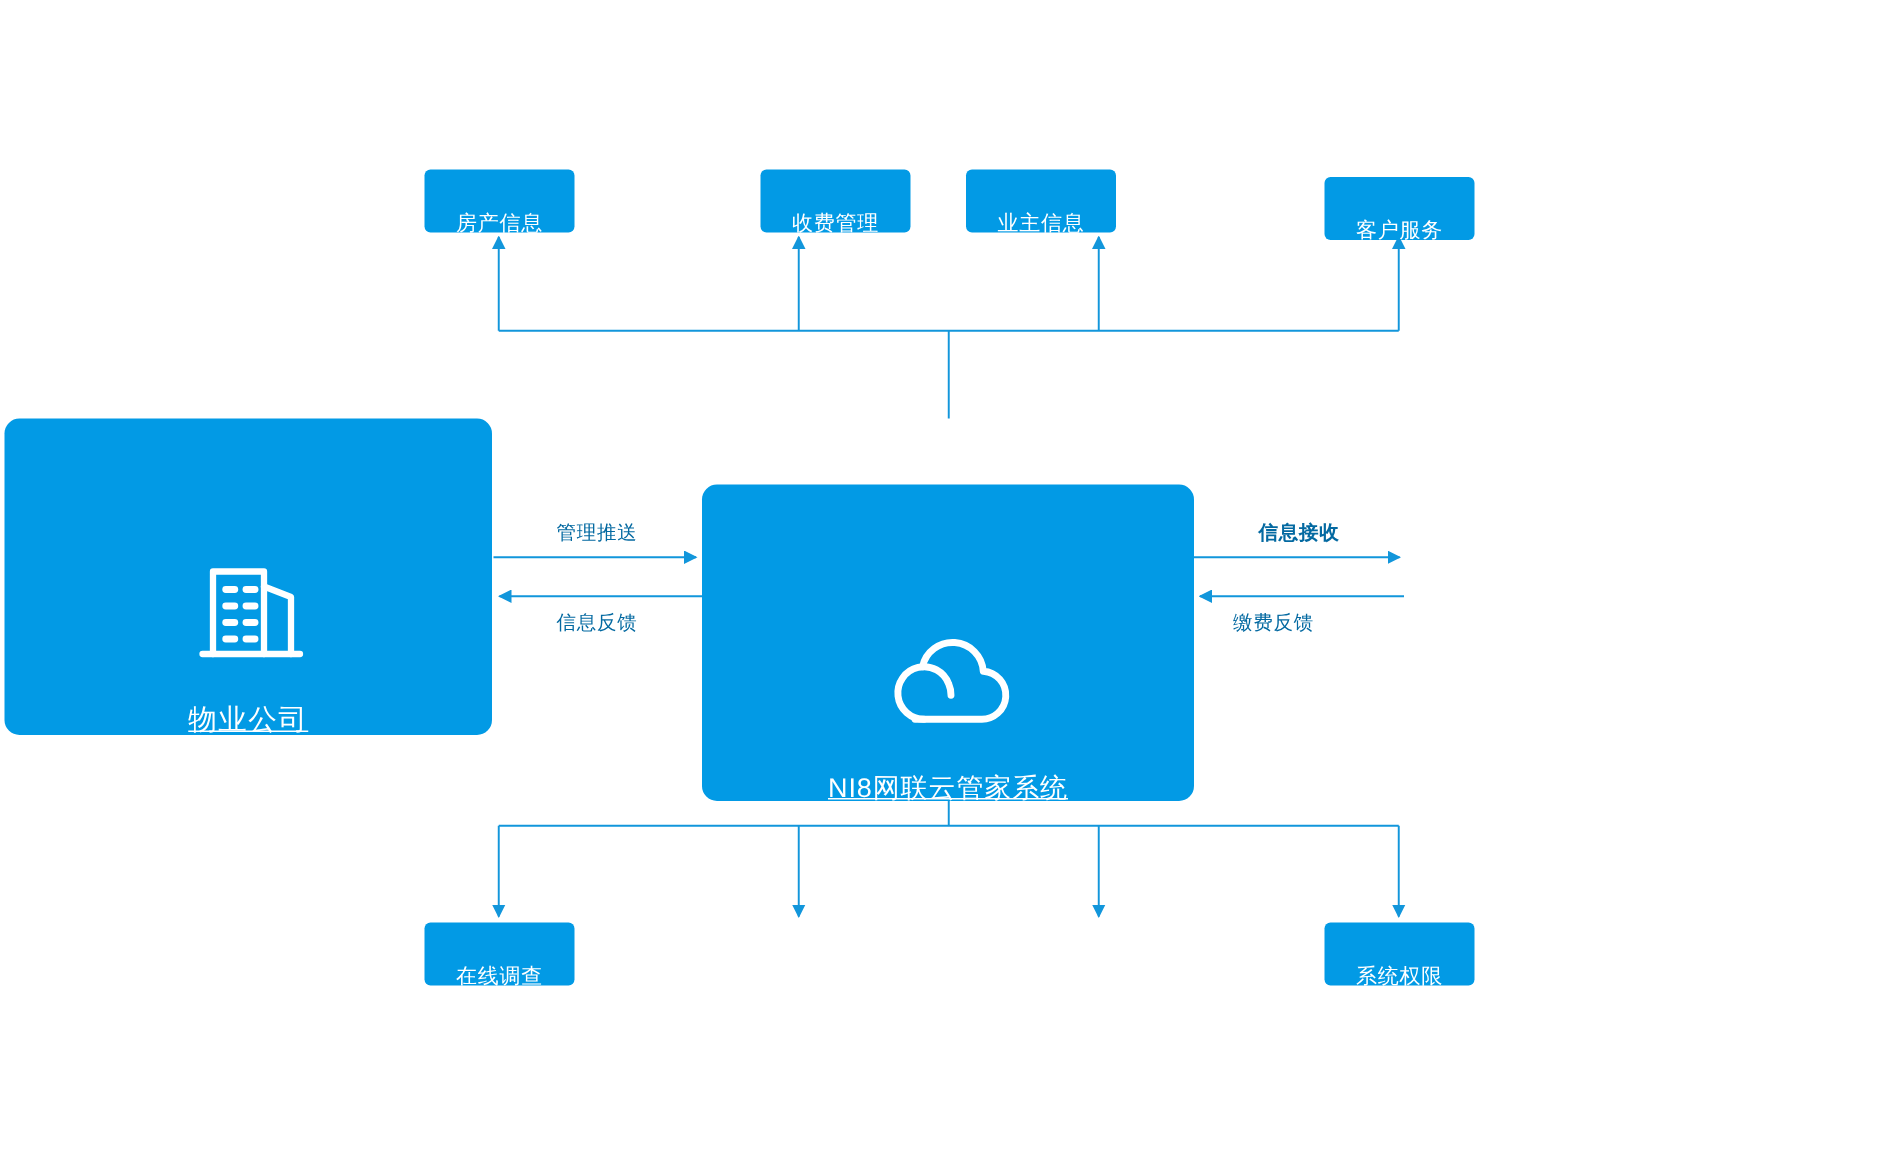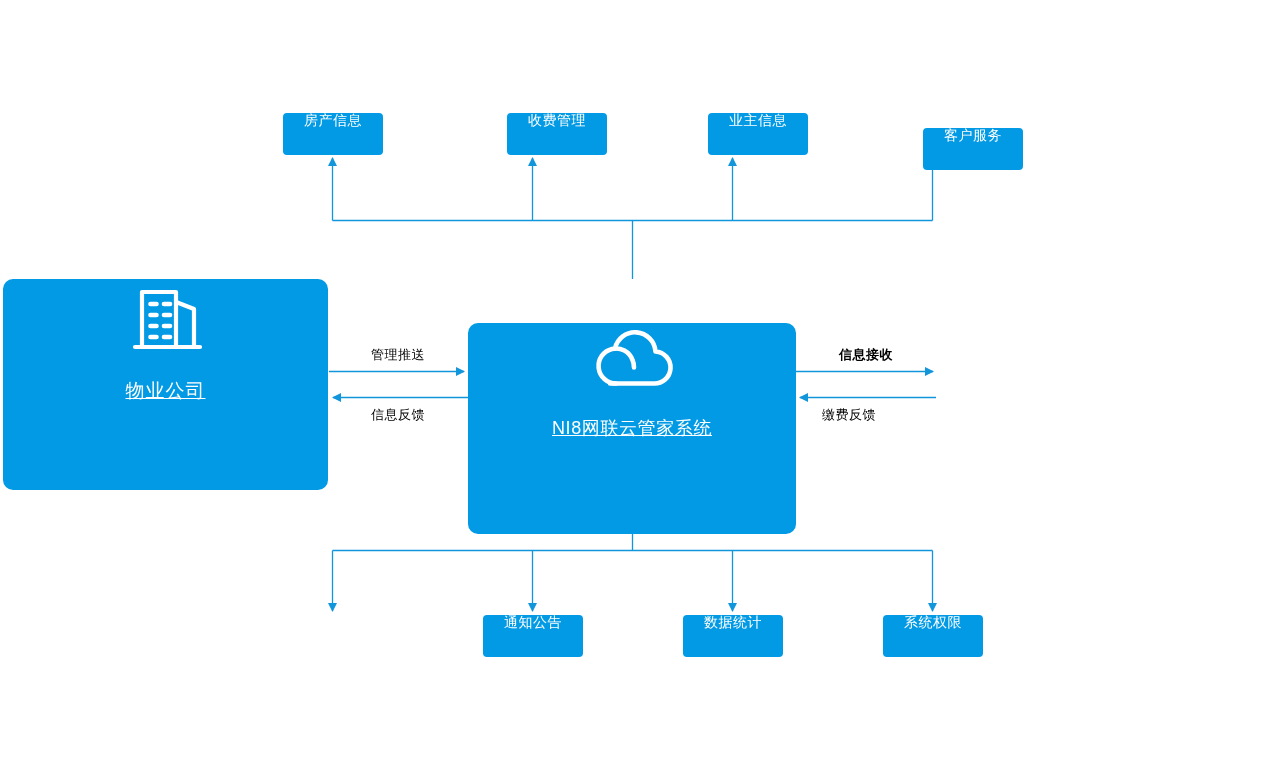--- a/index.html
+++ b/index.html
@@ -32,21 +32,21 @@
 
   
   .node {
     position: absolute;
     background: #029ae5;
     color: #ffffff;
     box-sizing: border-box;
     display: flex;
     flex-direction: column;
     align-items: center;
-    justify-content: flex-start;
+    justify-content: flex-end;
   }
 
   
   .chip {
     width: 100px;
     height: 42px;
     border-radius: 4px;
     font-size: 14px;
     line-height: 1;
     letter-spacing: 0.5px;
@@ -76,33 +76,33 @@
   #node-left  { left: 3px;   top: 279px; width: 325px; height: 211px; }
   #node-core  { left: 468px; top: 279px; width: 328px; height: 211px; margin-top: 44px; }
   #node-right { left: 937px; top: 279px; width: 324px; height: 211px; }
 
   #node-core .panel-label { font-size: 18px; letter-spacing: 0.6px; }
   #node-core .panel-icon  { margin-bottom: 20px; }
 
   
   #chip-top-0 { left: 283px; top: 113px; }
   #chip-top-1 { left: 483px; top: 113px; margin-left: 24px; }
-  #chip-top-2 { left: 708px; top: 113px; }
-  #chip-top-3 { left: 883px; top: 128px; margin-left: 40px; }
+  #chip-top-2 { left: 644px; top: 113px; }
+  #chip-top-3 { left: 883px; top: 118px; }
 
   
   #chip-bot-0 { left: 283px; top: 615px; }
   #chip-bot-1 { left: 483px; top: 615px; }
   #chip-bot-2 { left: 683px; top: 615px; }
   #chip-bot-3 { left: 883px; top: 615px; }
 
   
   .flow-label {
     position: absolute;
-    color: #000000;
+    color: #0369a1;
     font-size: 13px;
     line-height: 1;
     white-space: nowrap;
     text-align: center;
     letter-spacing: 0.5px;
   }
   #flow-label-l-out { left: 333px; top: 348px; width: 130px; }
   #flow-label-l-in  { left: 333px; top: 408px; width: 130px; font-family: Liberation Serif, serif; }
   #flow-label-r-out { left: 801px; top: 348px; width: 130px; font-weight: bold; }
   #flow-label-r-in  { left: 784px; top: 408px; width: 130px; }
@@ -198,23 +198,20 @@
     </span>
     <span class="panel-label">NI8网联云管家系统</span>
   </div>
 
 
   <div class="flow-label" id="flow-label-l-out">管理推送</div>
   <div class="flow-label" id="flow-label-l-in">信息反馈</div>
   <div class="flow-label" id="flow-label-r-out">信息接收</div>
   <div class="flow-label" id="flow-label-r-in">缴费反馈</div>
 
-  <div class="node chip" id="chip-bot-1">
-    <span class="chip-label">通知公告</span>
-  </div>
-  <div class="node chip" id="chip-bot-2">
-    <span class="chip-label">数据统计</span>
+  <div class="node chip" id="chip-bot-0">
+    <span class="chip-label">在线调查</span>
   </div>
   <div class="node chip" id="chip-bot-3">
     <span class="chip-label">系统权限</span>
   </div>
 
 </div>
 
 </body></html>

